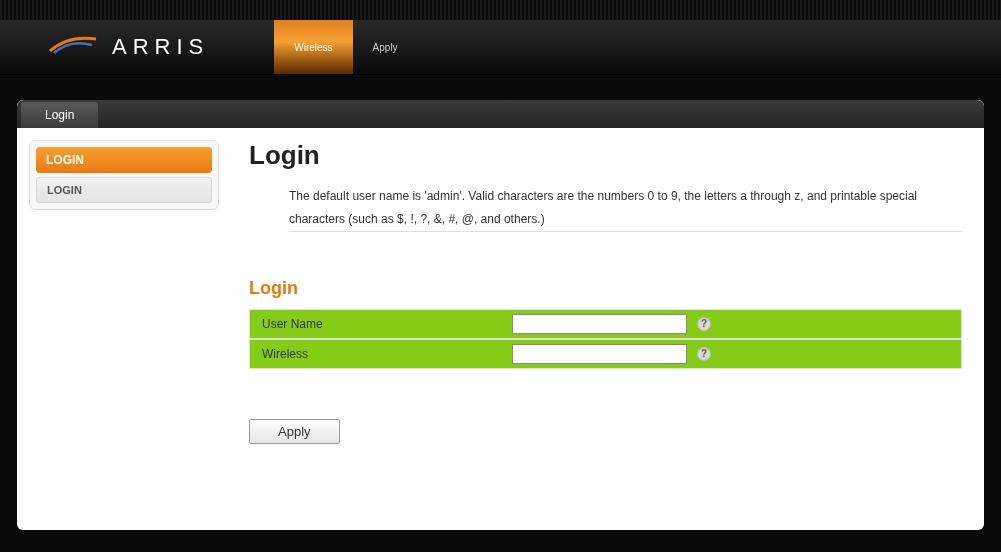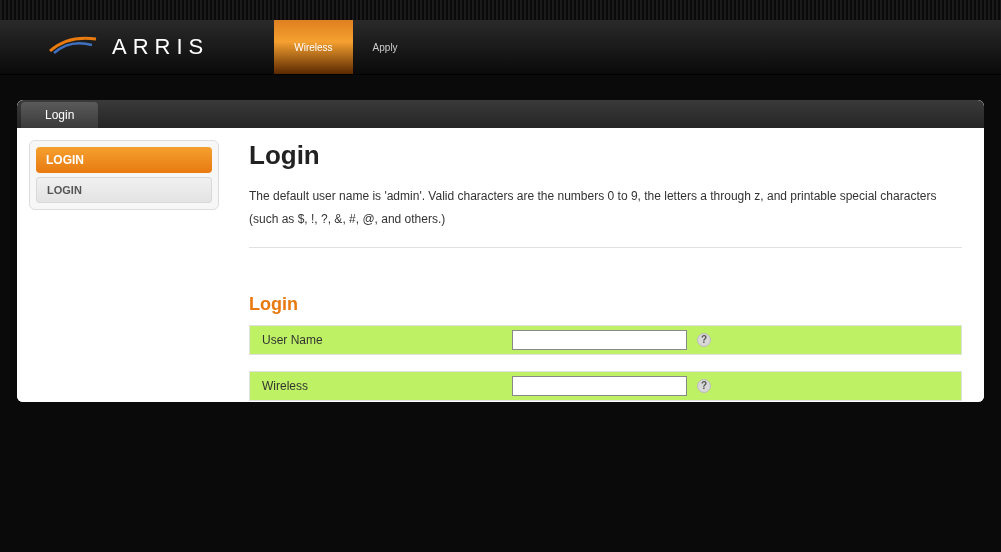--- a/index.html
+++ b/index.html
@@ -56,21 +56,21 @@
     }
     .nav-item.active {
       background: linear-gradient(180deg, #e08020 0%, #f5a030 40%, #5a2800 100%);
       color: #fff;
     }
     .outer {
       margin: 25px 17px 0;
       background: #fff;
       border-radius: 6px;
       overflow: hidden;
-      height: 302px;
+      height: 430px;
     }
     .tab-strip {
       background: linear-gradient(180deg, #3a3a3a 0%, #252525 100%);
       height: 28px;
       display: flex;
       align-items: stretch;
       padding-left: 4px;
       border-radius: 6px 6px 0 0;
     }
     .tab {
@@ -125,36 +125,37 @@
       font-size: 26px;
       font-weight: bold;
       color: #222;
       margin-bottom: 14px;
     }
     .intro {
       font-size: 12px;
       color: #333;
       line-height: 1.9;
       border-bottom: 1px solid #e0e0e0;
-      padding-bottom: 16px;
+      padding-bottom: 0;
+      margin-left: 40px;
     }
     .section-title {
       color: #e87a10;
       font-size: 18px;
       font-weight: bold;
       margin-top: 46px;
       margin-bottom: 10px;
     }
     .form-row {
       display: flex;
       align-items: center;
-      background: #bef264;
+      background: #84cc16;
       border: 1px solid #e0e0e0;
       padding: 4px 12px;
-      margin-bottom: 16px;
+      margin-bottom: 0;
       font-size: 12px;
       color: #333;
     }
     .form-label { width: 250px; }
     .form-input-cell { }
     .form-input {
       width: 175px;
       height: 20px;
       border: 1px solid #888;
       padding: 2px 4px;

